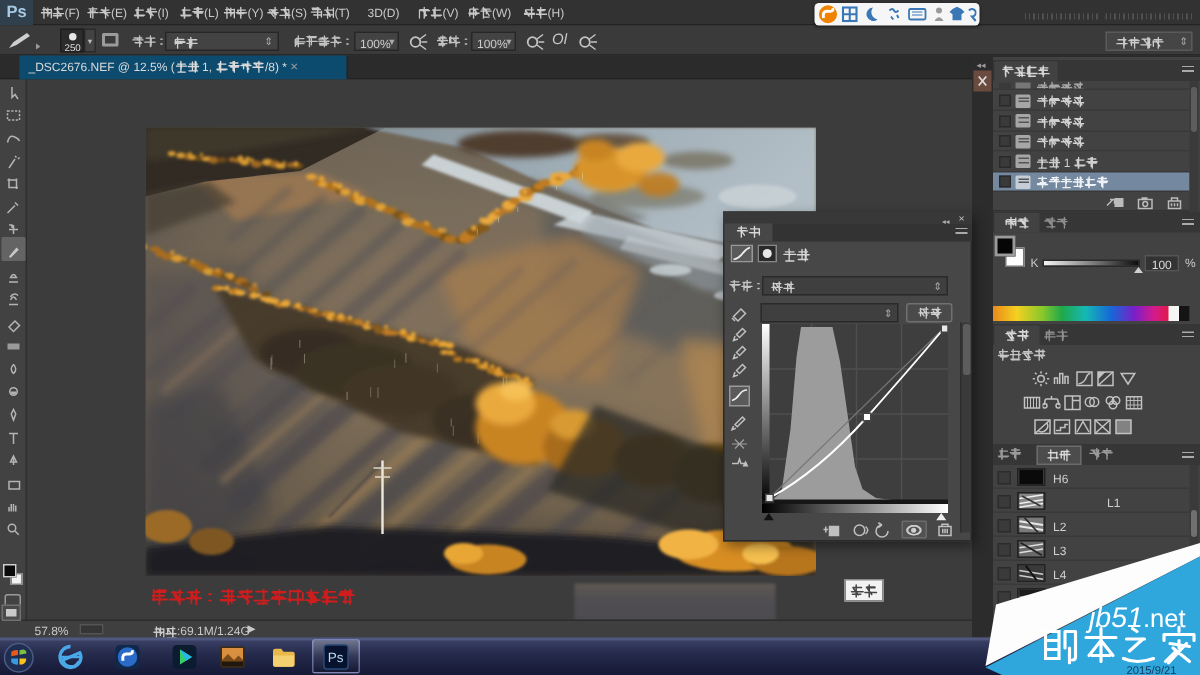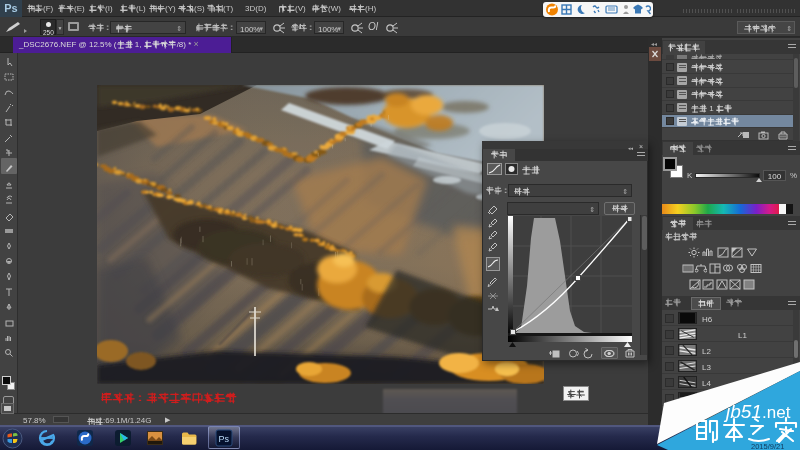--- a/index.html
+++ b/index.html
@@ -89,21 +89,21 @@
 <circle cx="5" cy="7" r="3.2" fill="none" stroke="#c4c4c4" stroke-width="1.2"></circle>
 <path d="M8 5 L12 2 M9 7 L13 7 M8 9 L12 12" stroke="#c4c4c4" stroke-width="1"></path>
   </svg>
 <div style="position:absolute;left:737px;top:21px;width:58px;height:13px;background:#454545;border:1px solid #5a5a5a">
     <span style="position:absolute;left:6px;top:2px"><svg width="33" height="9" viewBox="0 0 33 9" style="display:inline-block;vertical-align:middle;opacity:1.0">
         <path d="M0.6 5.1L7.4 5.1M5.3 0.9L5.3 8.1M1.4 2.5L6.6 2.5M5.7 2.1L5.7 5.9M5.2 1.1L5.2 6.8M8.6 3.1L15.4 3.1M12.4 0.9L12.4 8.1M9.4 2.6L14.6 2.6M9.9 4.6L13.6 4.6M9.8 4.5L15.1 4.5M9.4 2.7L14.4 2.7M10.3 2.2L10.3 6.3M16.6 5.9L23.4 5.9M21.3 0.9L21.3 8.1M17.4 2.1L22.6 2.1M22.3 1.4L22.3 7.5M18.4 2.0L20.8 5.3M22.0 2.8L22.0 7.8M24.6 3.9L31.4 3.9M28.2 0.9L28.2 8.1M25.4 2.5L30.6 2.5M24.9 3.3L24.9 6.9M26.8 3.4L29.2 6.7" stroke="#cccccc" stroke-width="0.90" fill="none" stroke-linecap="round"></path>
       </svg></span>
     <span style="position:absolute;right:2px;top:2px;color:#aaa;font-size:7px">⇕</span>
   </div>
 <div style="position:absolute;left:0;top:37px;width:800px;height:16px;background:#2b2b2b;border-bottom:1px solid #222"></div>
-<div style="position:absolute;left:13px;top:37px;width:219px;height:16px;background:#4c1d95;border-right:1px solid #222;line-height:15px;padding-left:6px;white-space:nowrap"><span style="color:#dadada;font-size:8px;vertical-align:middle">_DSC2676.NEF @ 12.5% (</span><svg width="16" height="9" viewBox="0 0 16 9" style="display:inline-block;vertical-align:middle;opacity:1.0">
+<div style="position:absolute;left:13px;top:37px;width:219px;height:16px;background:#0c4a6e;border-right:1px solid #222;line-height:15px;padding-left:6px;white-space:nowrap"><span style="color:#dadada;font-size:8px;vertical-align:middle">_DSC2676.NEF @ 12.5% (</span><svg width="16" height="9" viewBox="0 0 16 9" style="display:inline-block;vertical-align:middle;opacity:1.0">
       <path d="M0.6 4.1L7.4 4.1M3.6 0.9L3.6 8.1M1.4 2.7L6.6 2.7M3.9 2.8L3.9 5.3M1.7 8.1L6.5 8.1M8.6 4.3L15.4 4.3M13.2 0.9L13.2 8.1M9.4 2.7L14.6 2.7M11.3 1.2L11.3 6.9M9.0 7.2L14.7 7.2M13.7 1.3L13.7 6.7" stroke="#dadada" stroke-width="0.90" fill="none" stroke-linecap="round"></path>
     </svg><span style="color:#dadada;font-size:8px;vertical-align:middle"> 1, </span><svg width="33" height="9" viewBox="0 0 33 9" style="display:inline-block;vertical-align:middle;opacity:1.0">
       <path d="M0.6 6.1L7.4 6.1M3.1 0.9L3.1 8.1M1.4 2.7L6.6 2.7M2.3 2.2L2.3 5.2M2.9 2.8L2.9 8.1M0.9 6.5L6.7 6.5M8.6 3.8L15.4 3.8M12.2 0.9L12.2 8.1M9.4 2.0L14.6 2.0M11.4 1.1L11.4 7.1M9.7 4.7L14.9 4.7M16.6 3.7L23.4 3.7M21.2 0.9L21.2 8.1M17.4 2.7L22.6 2.7M20.9 3.1L20.9 6.6M18.4 3.0L18.4 5.9M19.5 2.8L21.9 6.0M19.4 2.8L21.8 6.0M24.6 4.8L31.4 4.8M28.6 0.9L28.6 8.1M25.4 2.5L30.6 2.5M25.8 2.0L28.2 5.2M25.8 2.3L31.3 2.3M25.3 2.1L30.1 2.1" stroke="#dadada" stroke-width="0.90" fill="none" stroke-linecap="round"></path>
     </svg><span style="color:#dadada;font-size:8px;vertical-align:middle">/8) * </span><span style="color:#9a9a9a;font-size:9px;vertical-align:middle">×</span></div>
 <div style="position:absolute;left:0;top:53px;width:18px;height:372px;background:#424242;border-right:1px solid #2e2e2e"></div>
 <div style="position:absolute;left:1px;top:158px;width:16px;height:16px;background:#646464;border-radius:1px"></div>
 <svg class="ab" style="left:3px;top:53px" width="12" height="310" viewBox="0 0 12 310">
     <path d="M5 5 L5 12 L7 10 L9 13" stroke="#b4b4b4" fill="none" stroke-width="1"></path>
     <rect x="2" y="21" width="8" height="6" stroke="#b4b4b4" fill="none" stroke-width="1" stroke-dasharray="1.5 1"></rect>
     <path d="M2 42Q3 37 6 38T10 41" stroke="#b4b4b4" fill="none" stroke-width="1"></path>
@@ -503,21 +503,21 @@
 <div style="position:absolute;left:383px;top:389px;width:134px;height:31px;background:linear-gradient(180deg,#5e5852 0%,#504e52 35%,#4a494e 100%);filter:blur(1.2px)"></div>
 <div style="position:absolute;left:563px;top:386px;width:26px;height:15px;background:#f2f2f2;border:1px solid #8a8a8a;z-index:30;text-align:center;line-height:14px"><svg width="18" height="10" viewBox="0 0 18 10" style="display:inline-block;vertical-align:middle;opacity:1.0">
       <path d="M0.6 5.5L8.4 5.5M3.8 1.0L3.8 9.0M1.6 2.6L7.4 2.6M1.3 7.2L6.9 7.2M2.5 4.0L5.2 7.6M2.0 3.3L4.7 6.9M9.6 6.0L17.4 6.0M12.5 1.0L12.5 9.0M10.6 2.9L16.4 2.9M10.9 2.3L16.2 2.3M11.5 3.7L14.2 7.3" stroke="#444444" stroke-width="1.00" fill="none" stroke-linecap="round"></path>
     </svg></div>
 <div style="position:absolute;left:0;top:413px;width:648px;height:12px;background:#3f3f3f;border-top:1px solid #2c2c2c"></div>
 <div style="position:absolute;left:1px;top:403px;width:13px;height:11px;background:#4a4a4a;border:1px solid #6f6f6f">
     <div style="position:absolute;left:2px;top:2px;width:7px;height:5px;background:#c9c9c9"></div>
   </div>
 <div style="position:absolute;left:23px;top:416px;color:#c9c9c9;font-size:8px">57.8%</div>
 <div style="position:absolute;left:53px;top:416px;width:16px;height:7px;background:#353535;border:1px solid #555"></div>
-<div style="position:absolute;left:87px;top:416px;white-space:nowrap"><svg width="16" height="9" viewBox="0 0 16 9" style="display:inline-block;vertical-align:middle;opacity:1.0">
+<div style="position:absolute;left:102px;top:416px;white-space:nowrap"><svg width="16" height="9" viewBox="0 0 16 9" style="display:inline-block;vertical-align:middle;opacity:1.0">
       <path d="M0.6 4.5L7.4 4.5M2.3 0.9L2.3 8.1M1.4 2.4L6.6 2.4M3.4 1.9L5.8 5.2M7.2 2.1L7.2 7.8M4.9 1.4L4.9 6.7M8.6 5.5L15.4 5.5M13.3 0.9L13.3 8.1M9.4 2.1L14.6 2.1M9.7 2.2L12.1 5.4M9.8 2.4L9.8 5.9M13.1 1.7L13.1 7.7M9.5 8.1L15.3 8.1" stroke="#c9c9c9" stroke-width="0.90" fill="none" stroke-linecap="round"></path>
     </svg><span style="color:#c9c9c9;font-size:8px;vertical-align:middle">:69.1M/1.24G</span></div>
 <div style="position:absolute;left:165px;top:415px;color:#c9c9c9;font-size:7px">▶</div>
 <div style="position:absolute;left:648px;top:38px;width:14px;height:387px;background:#2c2c2c"></div>
 <div style="position:absolute;left:651px;top:39px;color:#9a9a9a;font-size:6px">◂◂</div>
 <div style="position:absolute;left:649px;top:47px;width:12px;height:14px;background:#6b4a3f"><svg width="12" height="14" viewBox="0 0 12 14">
       <path d="M3.5 4 L8.5 10 M8.5 4 L3.5 10" stroke="#dcdcdc" stroke-width="1.2"></path>
     </svg></div>
 <div style="position:absolute;left:662px;top:38px;width:138px;height:387px;background:#424242"></div>
 <div style="position:absolute;left:662px;top:40px;width:138px;height:14px;background:#363636"></div>

